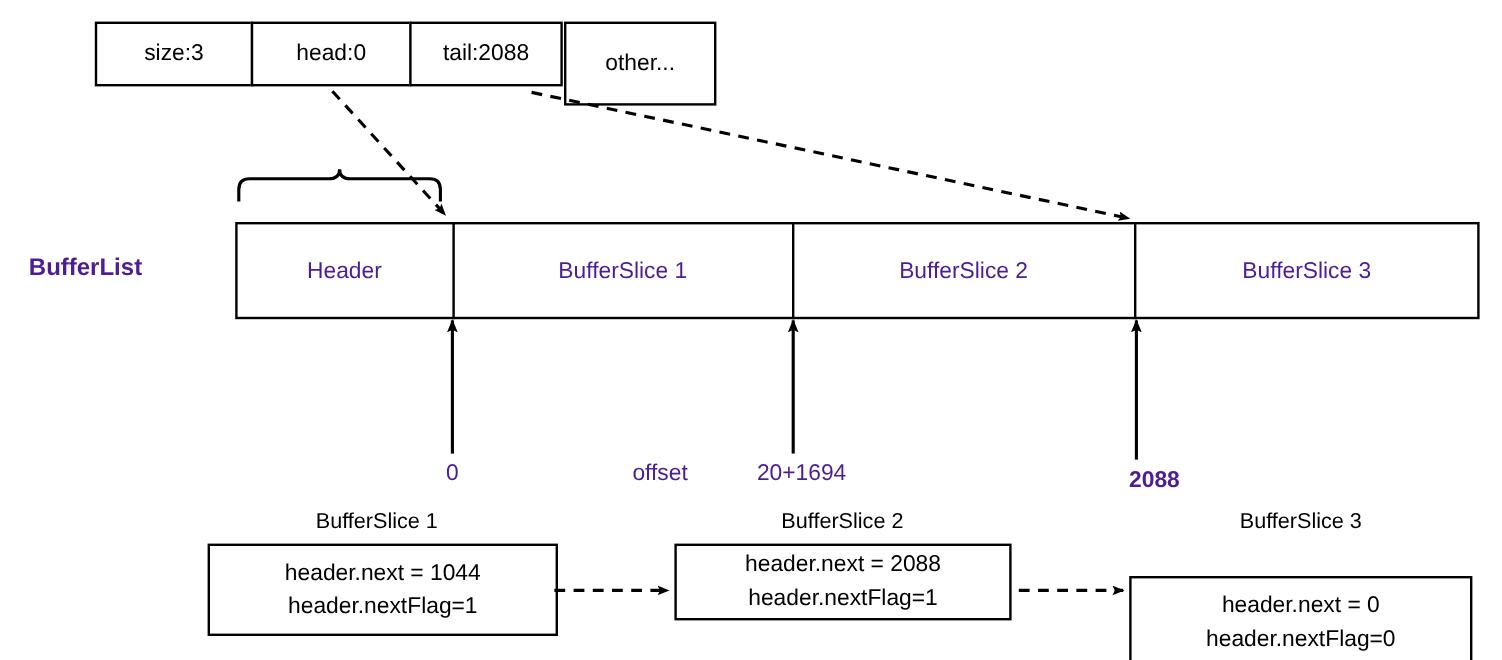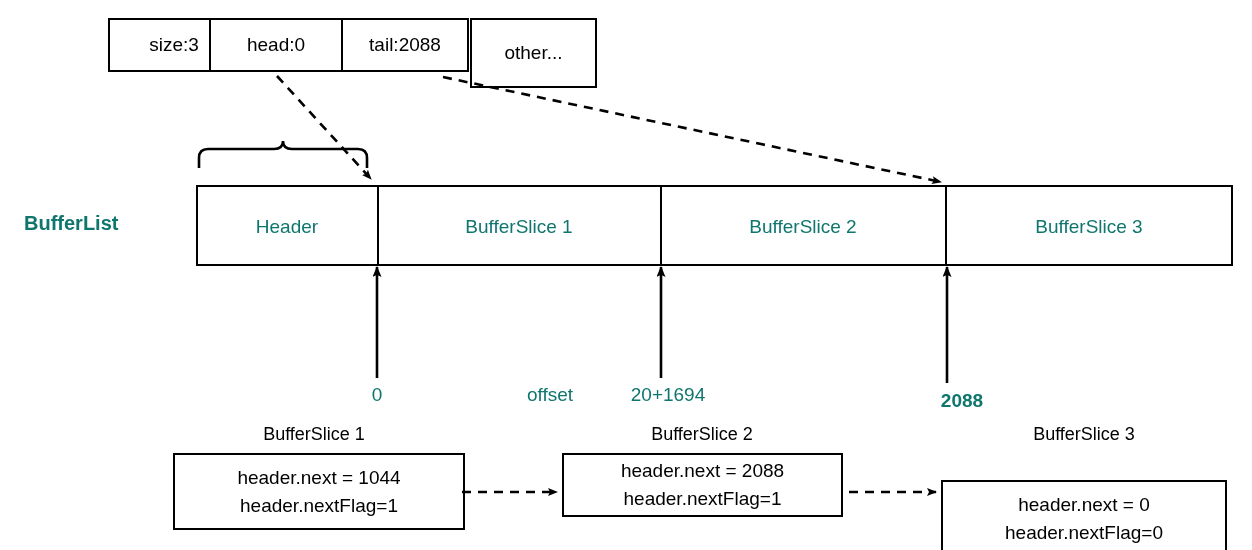--- a/index.html
+++ b/index.html
@@ -36,21 +36,21 @@
     white-space: nowrap;
   }
   .divider {
     position: absolute;
     width: 2px;
     background: #000000;
   }
   .lbl {
     position: absolute;
     font-size: 19px;
-    color: #0f766e;
+    color: #4c1d95;
     white-space: nowrap;
   }
   .lbl.bold {
     font-weight: bold;
     font-size: 20px;
   }
   .lbl.center {
     text-align: center;
     transform: translateX(-50%);
   }
@@ -75,21 +75,21 @@
     color: #000000;
     white-space: nowrap;
     transform: translateX(-50%);
   }
 </style>
 </head>
 <body>
 
 <div id="root">
 
-  <div class="cellbox" style="left:79px; top:18px; width:132px; height:54px;margin-left:29px;">
+  <div class="cellbox" style="left:79px; top:18px; width:132px; height:54px;">
     <span>size:3</span>
   </div>
   <div class="cellbox" style="left:209px; top:18px; width:134px; height:54px;">
     <span>head:0</span>
   </div>
   <div class="cellbox" style="left:341px; top:18px; width:128px; height:54px;">
     <span>tail:2088</span>
   </div>
   <div class="cellbox" style="left:470px; top:18px; width:127px; height:70px;">
     <span>other...</span>

